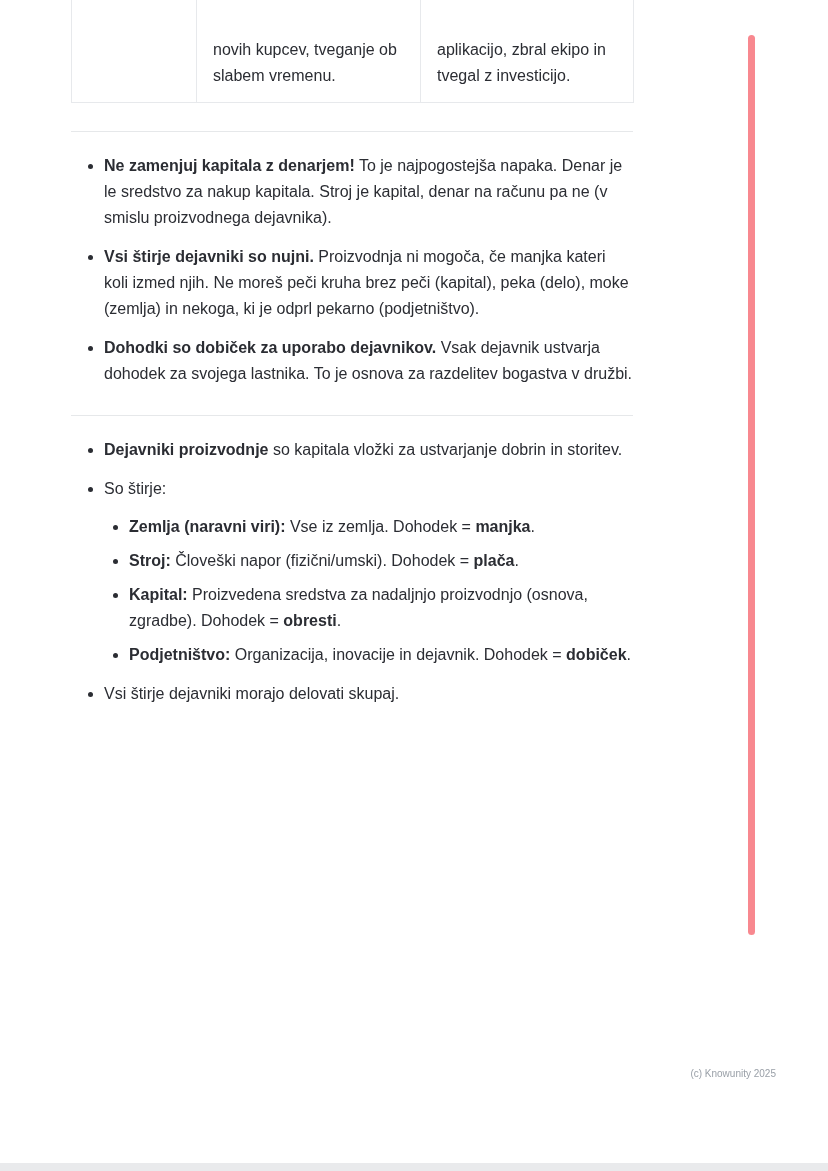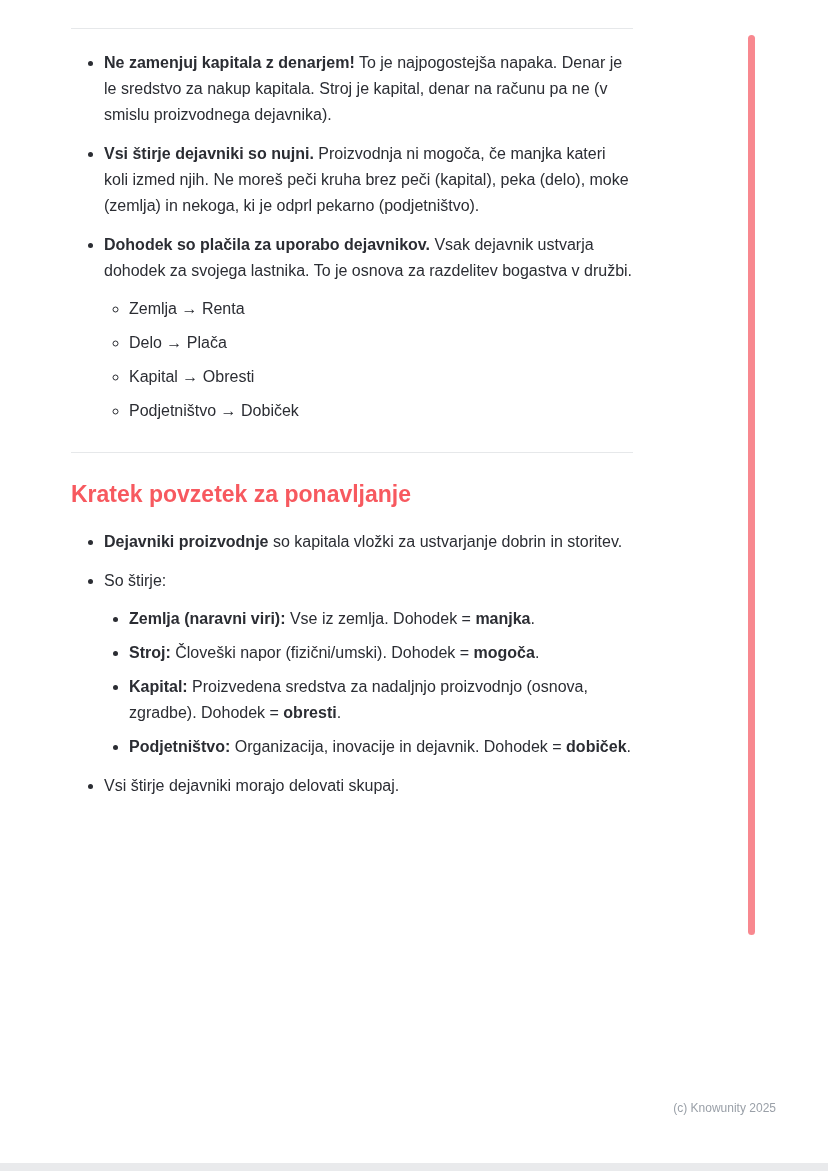--- a/index.html
+++ b/index.html
@@ -69,23 +69,23 @@
   ul.sub-disc {
     margin: 12px 0 0 0;
     padding: 0 0 0 25px;
     list-style: disc;
   }
   ul.sub-disc > li { margin: 0 0 8px 0; }
   .b { font-weight: 700; }
 
   .footer-credit {
     position: absolute;
-    top: 1102px;
+    top: 1068px;
     right: 52px;
-    font-size: 12px;
+    font-size: 10px;
     line-height: 12px;
     color: #9aa0a8;
   }
   .scrollbar-thumb {
     position: absolute;
     left: 748px;
     top: 35px;
     width: 7px;
     height: 900px;
     border-radius: 4px;
@@ -98,58 +98,60 @@
     width: 828px;
     height: 8px;
     background: #e9eaec;
   }
 </style>
 </head>
 <body>
 
 <div class="content">
 
+  <table class="cut-table">
+    <tbody>
+      <tr>
+        <td class="c1"></td>
+        <td class="c2">novih kupcev, tveganje ob slabem vremenu.</td>
+        <td class="c3">aplikacijo, zbral ekipo in tvegal z investicijo.</td>
+      </tr>
+    </tbody>
+  </table>
 
   <hr class="divider">
 
 
   <ul class="top-list">
     <li>
       <span class="b">Ne zamenjuj kapitala z denarjem!</span><span> To je najpogostejša napaka. Denar je le sredstvo za nakup kapitala. Stroj je kapital, denar na računu pa ne (v smislu proizvodnega dejavnika).</span>
     </li>
     <li>
       <span class="b">Vsi štirje dejavniki so nujni.</span><span> Proizvodnja ni mogoča, če manjka kateri koli izmed njih. Ne moreš peči kruha brez peči (kapital), peka (delo), moke (zemlja) in nekoga, ki je odprl pekarno (podjetništvo).</span>
     </li>
     <li>
-      <span class="b">Dohodek so plačila za uporabo dejavnikov.</span><span> Vsak dejavnik ustvarja dohodek za svojega lastnika. To je osnova za razdelitev bogastva v družbi.</span>
-      <ul class="sub-circle">
-        <li>Zemlja → Renta</li>
-        <li>Delo → Plača</li>
-        <li>Kapital → Obresti</li>
-        <li>Podjetništvo → Dobiček</li>
-      </ul>
+      <span class="b">Dohodki so dobiček za uporabo dejavnikov.</span><span> Vsak dejavnik ustvarja dohodek za svojega lastnika. To je osnova za razdelitev bogastva v družbi.</span>
     </li>
   </ul>
 
   <hr class="divider">
 
-  <h2 class="section-title">Kratek povzetek za ponavljanje</h2>
 
   <ul class="top-list">
     <li>
       <span class="b">Dejavniki proizvodnje</span><span> so kapitala vložki za ustvarjanje dobrin in storitev.</span>
     </li>
     <li>
       <span>So štirje:</span>
       <ul class="sub-disc">
         <li>
           <span class="b">Zemlja (naravni viri):</span><span> Vse iz zemlja. Dohodek = </span><span class="b">manjka</span><span>.</span>
         </li>
         <li>
-          <span class="b">Stroj:</span><span> Človeški napor (fizični/umski). Dohodek = </span><span class="b">mogoča</span><span>.</span>
+          <span class="b">Stroj:</span><span> Človeški napor (fizični/umski). Dohodek = </span><span class="b">plača</span><span>.</span>
         </li>
         <li>
           <span class="b">Kapital:</span><span> Proizvedena sredstva za nadaljnjo proizvodnjo (osnova, zgradbe). Dohodek = </span><span class="b">obresti</span><span>.</span>
         </li>
         <li>
           <span class="b">Podjetništvo:</span><span> Organizacija, inovacije in dejavnik. Dohodek = </span><span class="b">dobiček</span><span>.</span>
         </li>
       </ul>
     </li>
     <li>

